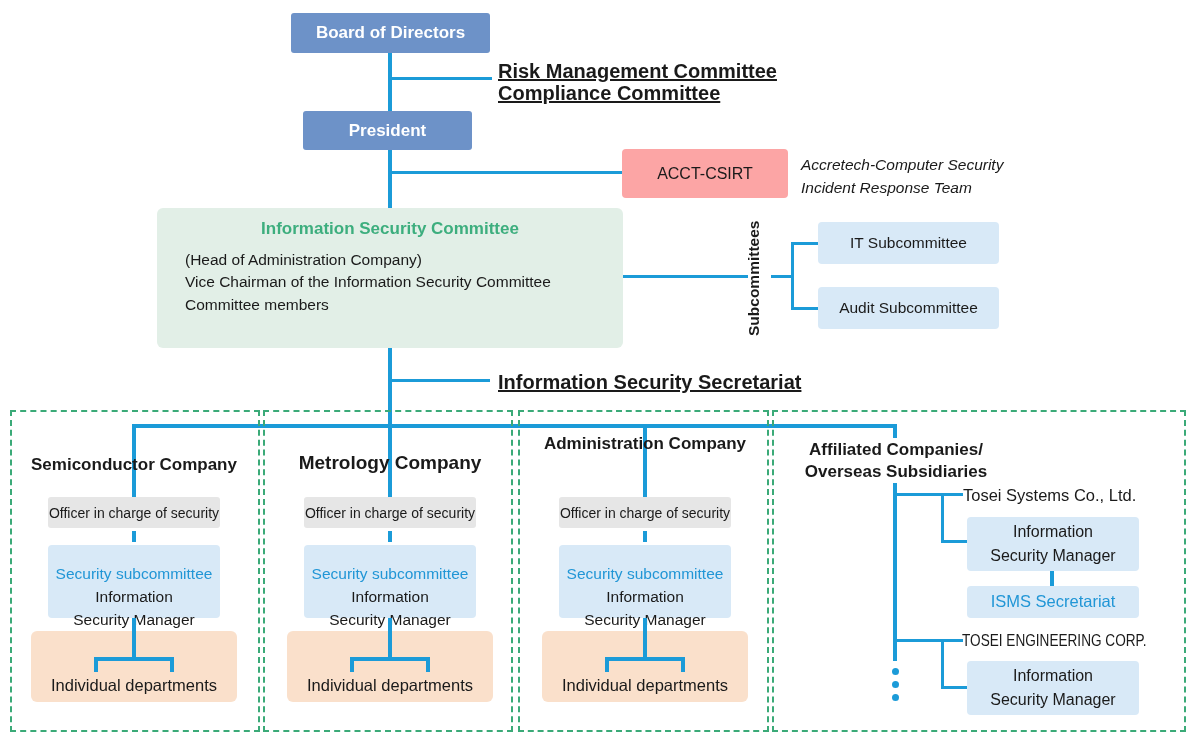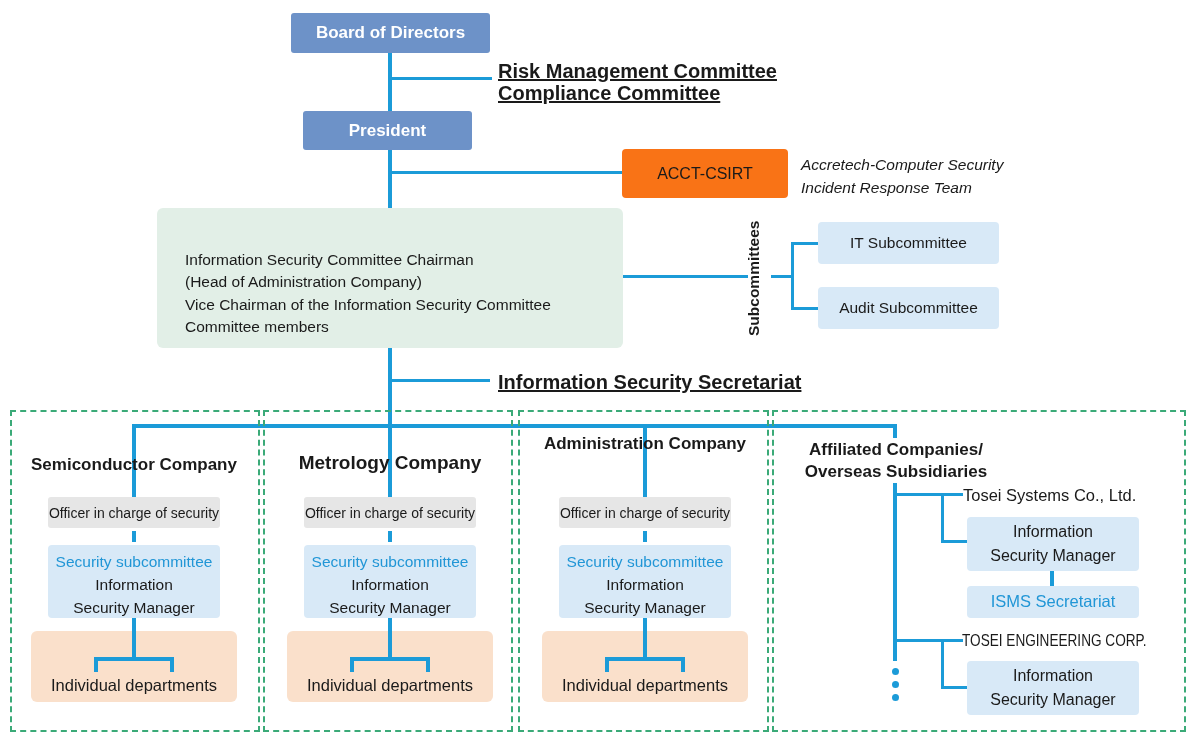--- a/index.html
+++ b/index.html
@@ -7,35 +7,35 @@
     position:relative;width:1200px;height:746px;background:#ffffff;
     font-family:"Liberation Sans","DejaVu Sans",sans-serif;color:#1a1a1a;
     overflow:hidden;
   }
   .abs{position:absolute;}
   
   .ln{position:absolute;background:#1B9BD8;}
   
   .bluebox{position:absolute;background:#6D92C8;color:#ffffff;font-weight:bold;
     border-radius:3px;display:flex;align-items:center;justify-content:center;font-size:17px;}
-  .greenbox{position:absolute;background:#f97316;border-radius:4px;
+  .greenbox{position:absolute;background:#fca5a5;border-radius:4px;
     display:flex;align-items:center;justify-content:center;font-size:16px;}
   .committee{position:absolute;background:#E2EFE7;border-radius:6px;}
   .committee .ttl{position:absolute;top:11px;left:0;width:100%;text-align:center;
     color:#3DAE7E;font-weight:bold;font-size:17px;}
   .committee .body{position:absolute;left:28px;top:41px;font-size:15.5px;line-height:22.3px;}
   .lbox{position:absolute;background:#D8E9F7;border-radius:4px;
     display:flex;align-items:center;justify-content:center;font-size:15.5px;}
   .graybox{position:absolute;background:#E6E6E6;border-radius:3px;
     display:flex;align-items:center;justify-content:center;font-size:14px;}
   .orangebox{position:absolute;background:#FAE0CB;border-radius:6px;}
   .orangebox span{position:absolute;bottom:7px;left:0;width:100%;text-align:center;font-size:16.5px;}
   .secbox{position:absolute;background:#D8E9F7;border-radius:4px;text-align:center;
     font-size:15.5px;line-height:23px;padding-top:5px;box-sizing:border-box;}
-  .secbox .bluetxt{color:#2196D6;}
+  .secbox .bluetxt{color:#2196D6;margin-top:12px;}
   .dashsec{position:absolute;border:2px dashed #3BAA78;box-sizing:border-box;}
   .boldtxt{position:absolute;font-weight:bold;font-size:20px;line-height:22px;text-decoration:underline;}
   .plaintxt{position:absolute;font-size:15.5px;line-height:23px;}
   .sectitle{position:absolute;text-align:center;font-weight:bold;}
   .vlabel{position:absolute;writing-mode:vertical-rl;transform:rotate(180deg);
     font-weight:bold;font-size:15.5px;text-align:center;}
   .ismbox{position:absolute;background:#D8E9F7;border-radius:4px;text-align:center;
     font-size:16px;line-height:24px;padding-top:3px;box-sizing:border-box;}
   .dots span{display:block;width:7px;height:7px;border-radius:50%;background:#1B9BD8;margin:6px 0;}
 </style>
@@ -60,22 +60,22 @@
   <div class="ln" style="left:390px;top:171px;width:232px;height:3px;"></div>
 
   <div class="greenbox" style="left:622px;top:149px;width:166px;height:49px;">ACCT-CSIRT</div>
 
   <div class="plaintxt" style="left:801px;top:153px;font-style:italic;">
     <div>Accretech-Computer Security</div>
     <div>Incident Response Team</div>
   </div>
 
   <div class="committee" style="left:157px;top:208px;width:466px;height:140px;">
+    <div class="ttl">Information Security Committee</div>
     <div class="body">
-      <div>Information Security Committee Chairman</div>
       <div>(Head of Administration Company)</div>
       <div>Vice Chairman of the Information Security Committee</div>
       <div>Committee members</div>
     </div>
   </div>
 
   <div class="ln" style="left:623px;top:275px;width:125px;height:3px;"></div>
   <div class="vlabel" style="left:745px;top:212px;height:132px;width:26px;">Subcommittees</div>
   <div class="ln" style="left:771px;top:275px;width:22px;height:3px;"></div>
   <div class="ln" style="left:791px;top:243px;width:3px;height:67px;"></div>

